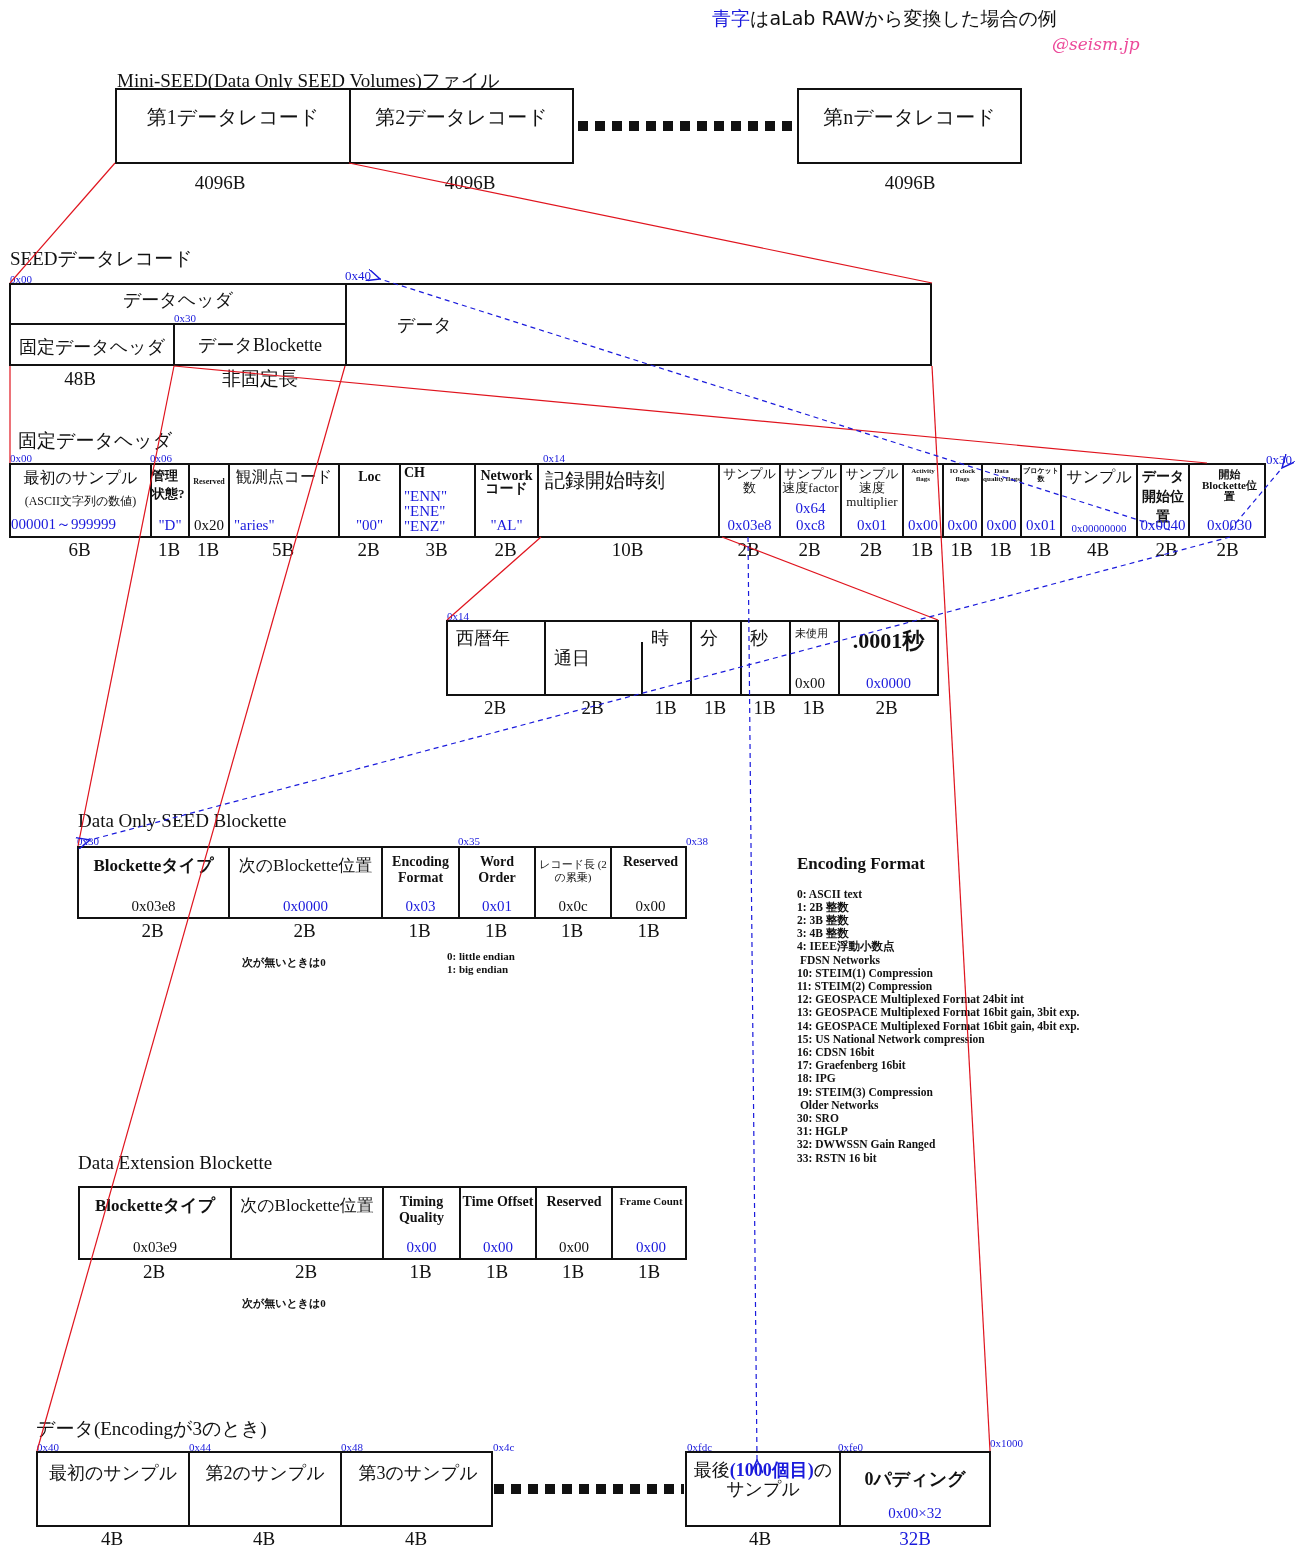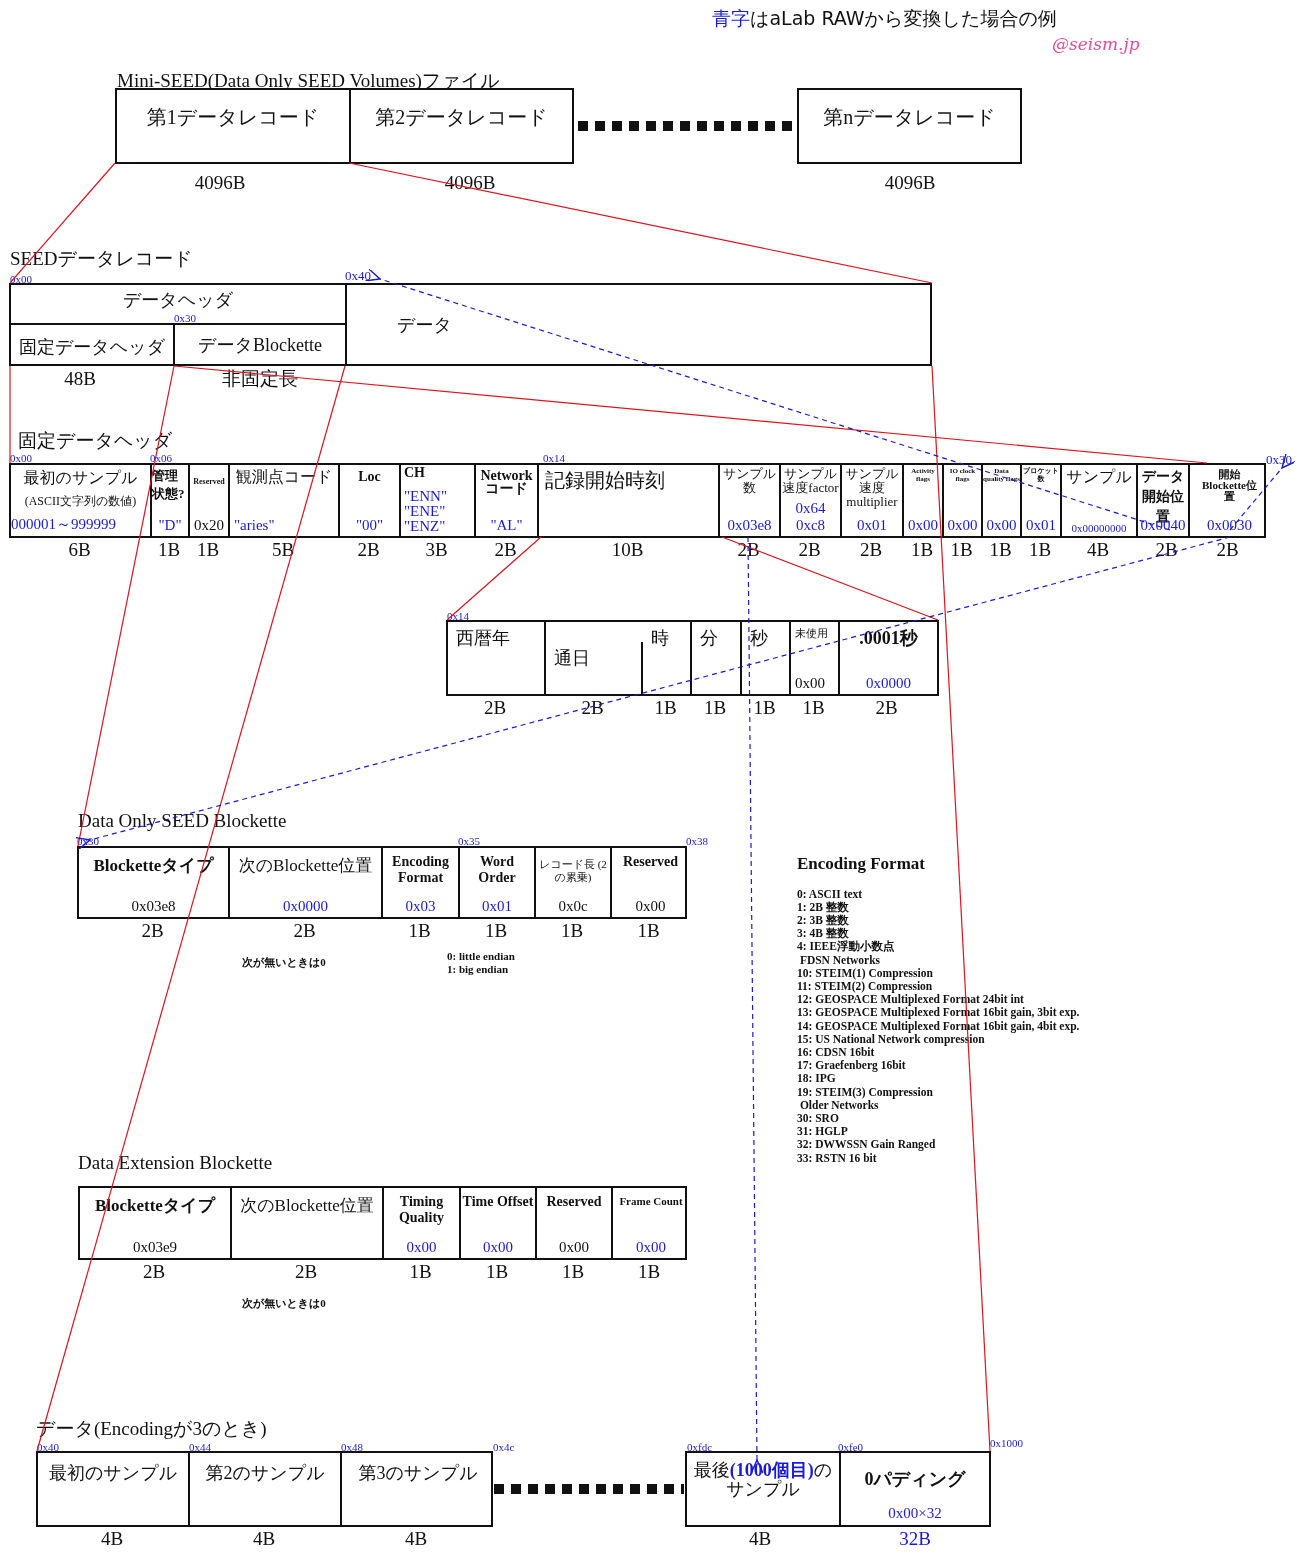--- a/index.html
+++ b/index.html
@@ -187,21 +187,21 @@
     </div>
     <div class="cell" style="left: 294px; width: 49px;">
       <div class="lbl" style="top:4px;font-size:18px;text-align:left;padding-left:8px;">秒</div>
       <div class="val" style="white-space: pre-line;"></div>
     </div>
     <div class="cell" style="left: 343px; width: 49px;">
       <div class="lbl" style="top:4px;font-size:11px;text-align:left;padding-left:4px;">未使用</div>
       <div class="val" style="white-space: pre-line;;text-align:left;padding-left:4px;">0x00</div>
     </div>
     <div class="cell" style="left: 392px; width: 97px; border-right: none;">
-      <div class="lbl" style="top:4px;font-size:18px;font-weight:bold;">.0001秒</div>
+      <div class="lbl" style="top:4px;font-size:22px;font-weight:bold;">.0001秒</div>
       <div class="val blue" style="white-space: pre-line;">0x0000</div>
     </div>
   </div>
 <div id="st-sizes">
     <div class="sz" style="left: 446px; top: 697px; width: 98px;">2B</div>
     <div class="sz" style="left: 544px; top: 697px; width: 97px;">2B</div>
     <div class="sz" style="left: 641px; top: 697px; width: 49px;">1B</div>
     <div class="sz" style="left: 690px; top: 697px; width: 50px;">1B</div>
     <div class="sz" style="left: 740px; top: 697px; width: 49px;">1B</div>
     <div class="sz" style="left: 789px; top: 697px; width: 49px;">1B</div>

